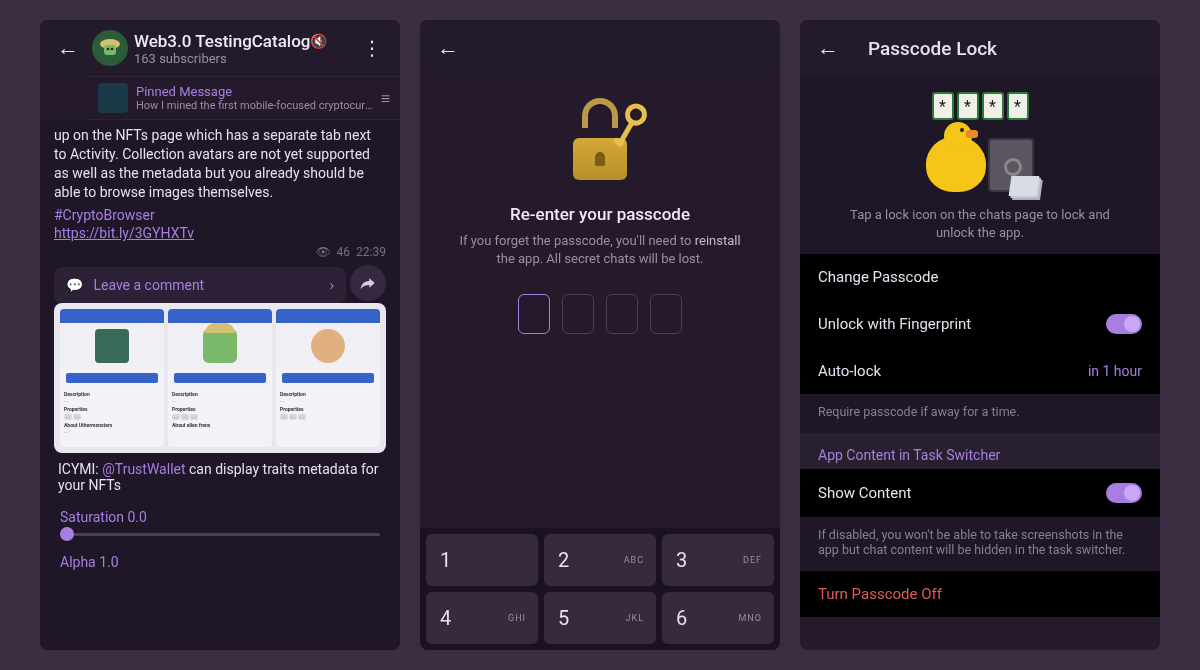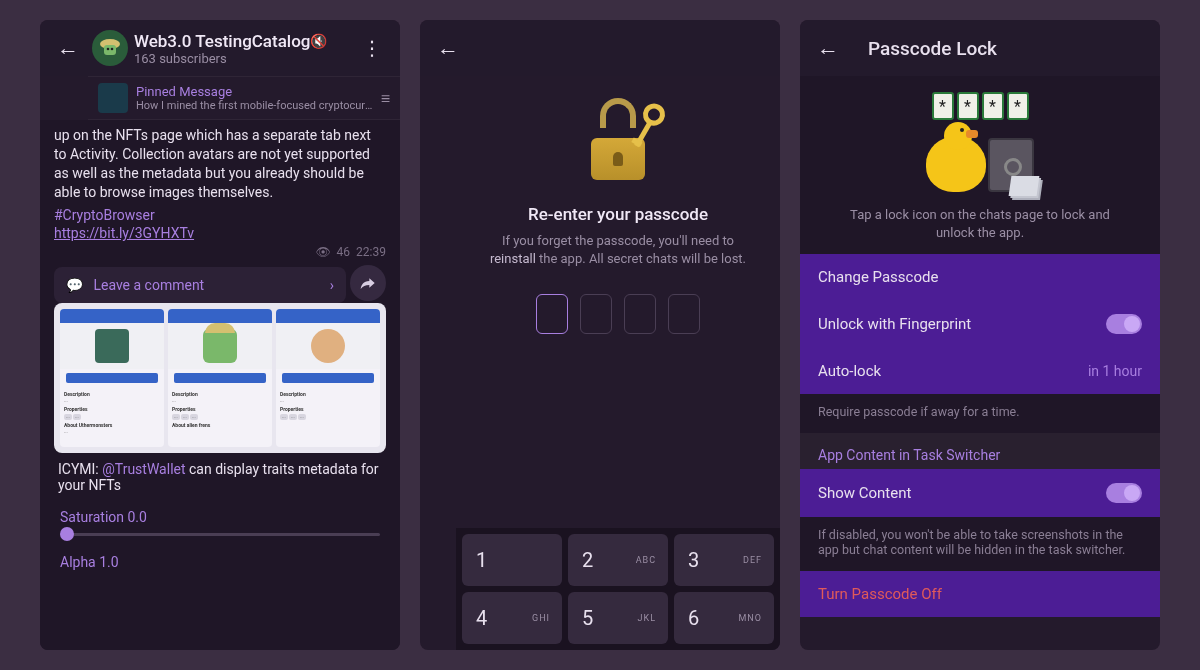--- a/index.html
+++ b/index.html
@@ -90,21 +90,21 @@
 
   .caption { color:#e8e0ee; font-size:14px; padding:8px 10px;}
   .caption .mention{ color:#a87fe0;}
 
   .slider-block{ padding:8px 12px 0;}
   .slider-label{ color:#a87fe0; font-size:14px; margin-bottom:8px;}
   .slider-track{ height:3px; background:#4a3e54; border-radius:2px; position:relative;}
   .slider-thumb{ width:14px; height:14px; border-radius:50%; background:#a87fe0; position:absolute; top:-6px; left:0;}
 
   
-  .passcode-body{ flex:1; display:flex; flex-direction:column; align-items:center; padding-top:20px;margin-left:36px;}
+  .passcode-body{ flex:1; display:flex; flex-direction:column; align-items:center; padding-top:20px;}
   .lock-illustration{ width:90px; height:90px; position:relative; display:flex; align-items:center; justify-content:center;}
   .padlock-body{ width:54px; height:42px; background:linear-gradient(#d4a838,#b8902a); border-radius:6px; position:relative; top:18px;}
   .padlock-body::after{content:""; position:absolute; left:50%; top:50%; transform:translate(-50%,-50%); width:10px; height:14px; background:#7a5c18; border-radius:5px 5px 2px 2px;}
   .padlock-shackle{ width:36px; height:30px; border:6px solid #b89a4a; border-bottom:none; border-radius:18px 18px 0 0; position:absolute; top:2px;}
   .key{ position:absolute; right:4px; top:6px; transform:rotate(30deg);}
   .key-head{ width:22px; height:22px; border:5px solid #e6c04a; border-radius:50%;}
   .key-shaft{ width:5px; height:28px; background:#e6c04a; margin:-3px auto 0;}
   .key-bit{ width:10px; height:5px; background:#e6c04a; margin-left:5px; margin-top:-6px;}
 
   .pass-title{ font-size:17px; font-weight:500; margin-top:18px; color:#f0e8f6;}
@@ -129,21 +129,21 @@
   .duck{ width:60px; height:56px; background:#f5c518; border-radius:50% 50% 45% 45%; position:absolute; left:6px; top:10px;}
   .duck::before{content:""; position:absolute; width:28px; height:28px; background:#f5c518; border-radius:50%; top:-14px; left:18px;}
   .duck::after{content:""; position:absolute; width:12px; height:8px; background:#e68a2a; border-radius:3px; top:-6px; left:40px;}
   .duck-eye{position:absolute; width:4px; height:4px; background:#222; border-radius:50%; top:-8px; left:34px;}
   .safe{ width:46px; height:54px; background:#5a5560; border-radius:4px; position:absolute; right:6px; top:12px; border:2px solid #3a3640;}
   .safe::after{content:""; position:absolute; width:12px; height:12px; border:3px solid #888; border-radius:50%; top:18px; left:14px;}
   .papers{position:absolute; right:2px; bottom:0; width:28px; height:20px; background:#dadce4; transform:skewX(-8deg); box-shadow:2px 2px 0 #c4c6d0, 4px 4px 0 #aeb0bc;}
 
   .illus3 .hint{ font-size:13px; color:#9a8ea4; text-align:center; margin-top:10px; line-height:1.4; padding:0 10px;}
 
-  .settings-list{ background:#4c1d95;}
+  .settings-list{ background:#000000;}
   .s-row{ display:flex; align-items:center; padding:14px 18px; font-size:15px; color:#e8e0ee; border-bottom:0px solid rgba(255,255,255,0.02);}
   .s-row .val{ margin-left:auto; color:#a87fe0; font-size:14px;}
   .toggle{ width:36px; height:20px; background:#a87fe0; border-radius:10px; position:relative; margin-left:auto;}
   .toggle::after{content:""; width:16px; height:16px; background:#c9a8f5; border-radius:50%; position:absolute; right:2px; top:2px;}
   .s-footer{ font-size:12.5px; color:#8a7e94; padding:10px 18px 14px; background:#1f1627;}
   .s-header{ font-size:14px; color:#a87fe0; padding:14px 18px 6px; background:#29202f;}
   .danger{ color:#e05a5a;}
 </style>
 </head>
 <body>

